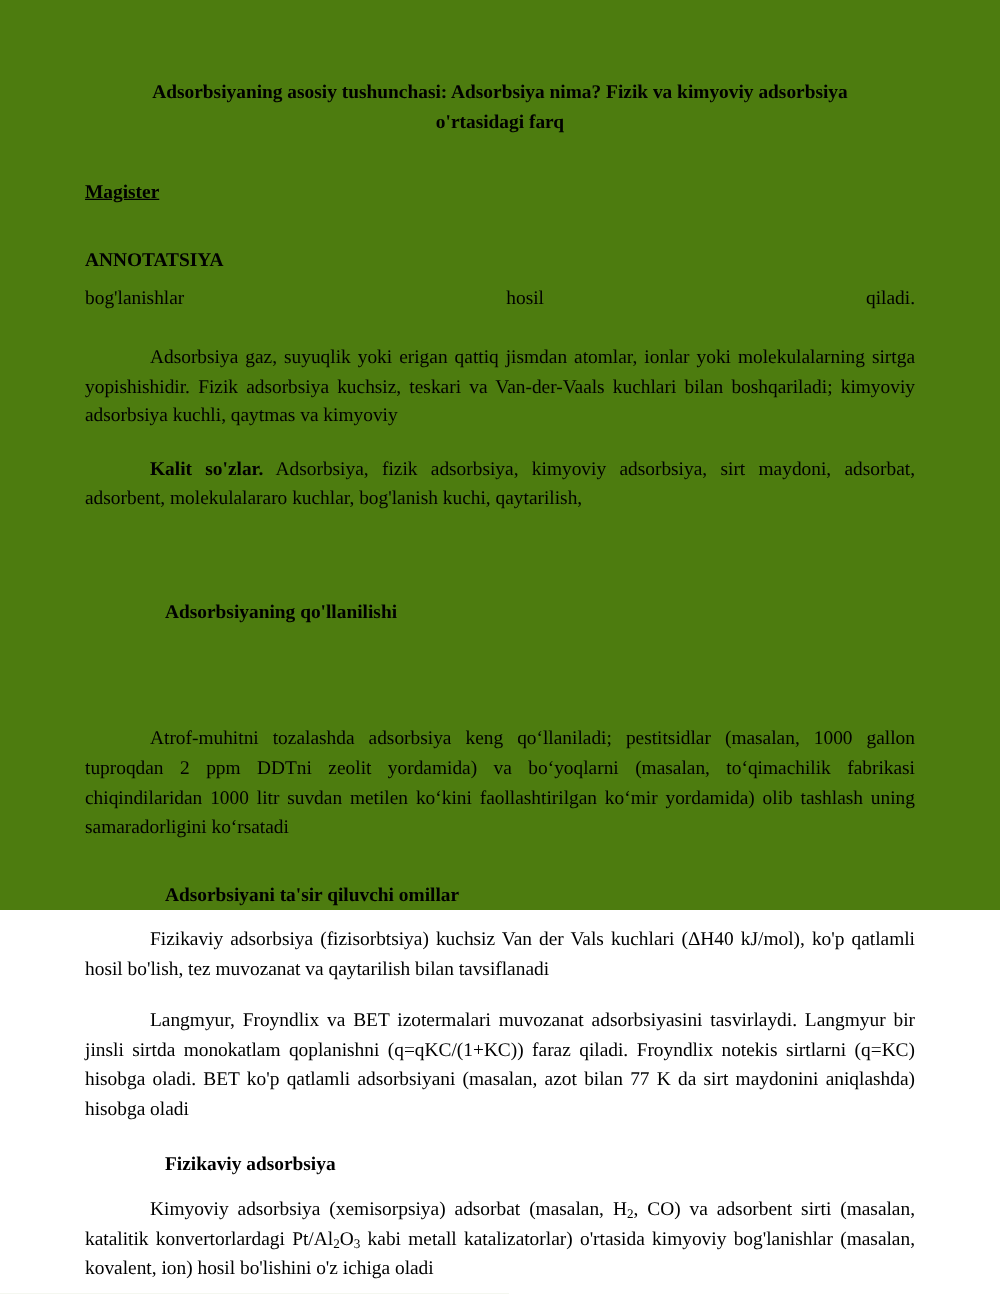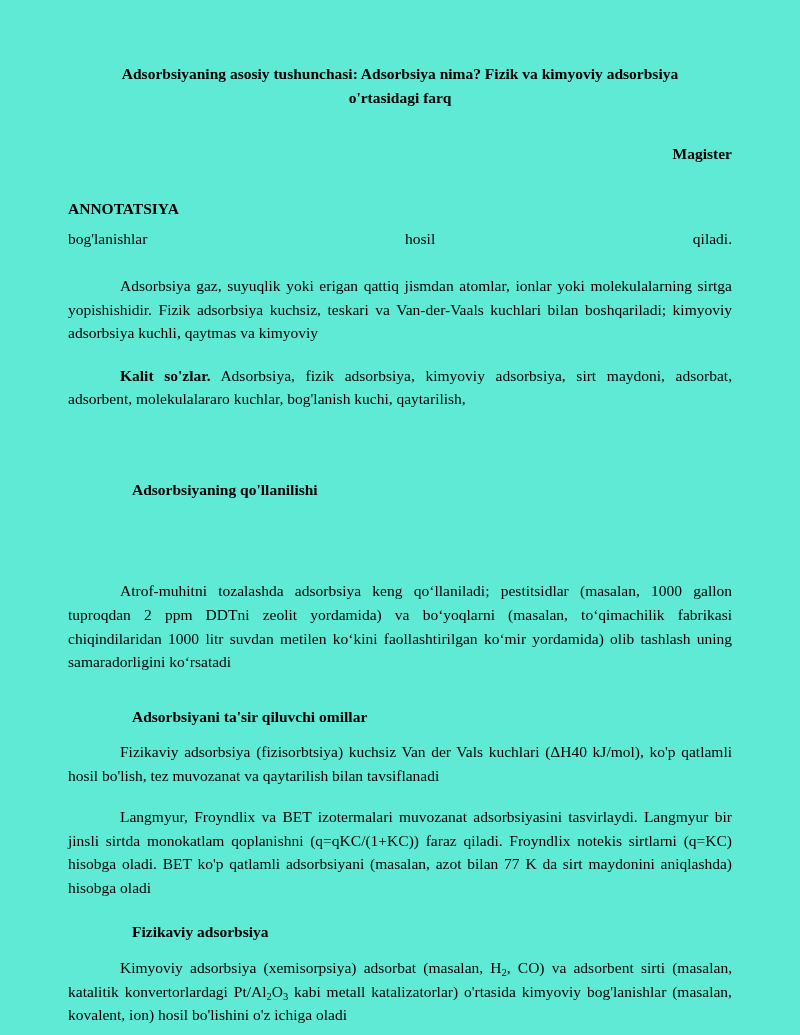--- a/index.html
+++ b/index.html
@@ -9,23 +9,23 @@
   }
   body {
     width: 800px;
     height: 1035px;
     font-family: "Liberation Serif", "DejaVu Serif", serif;
     color: #000000;
     overflow: hidden;
   }
   .page {
     width: 800px;
-    height: 1035px;
+    height: 728px;
     position: relative;
-    background: #5eead4;
+    background: #4d7c0f;
     box-sizing: border-box;
     padding: 0;
   }
   .content {
     position: absolute;
     left: 68px;
     top: 0;
     width: 664px;
   }
   .doc-title {
@@ -33,23 +33,24 @@
     font-weight: bold;
     text-align: center;
     line-height: 1.52;
     margin: 0;
     padding: 0 38px;
     padding-top: 62px;
   }
   .author {
     font-size: 15.5px;
     font-weight: bold;
-    text-align: right;
+    text-align: left;
     margin: 0;
     padding-top: 36px;
+    text-decoration: underline;
   }
   .section-centered {
     font-size: 15.5px;
     font-weight: bold;
     margin: 0;
     padding-top: 37px;
   }
   p.body-text {
     font-size: 15.5px;
     text-align: justify;

